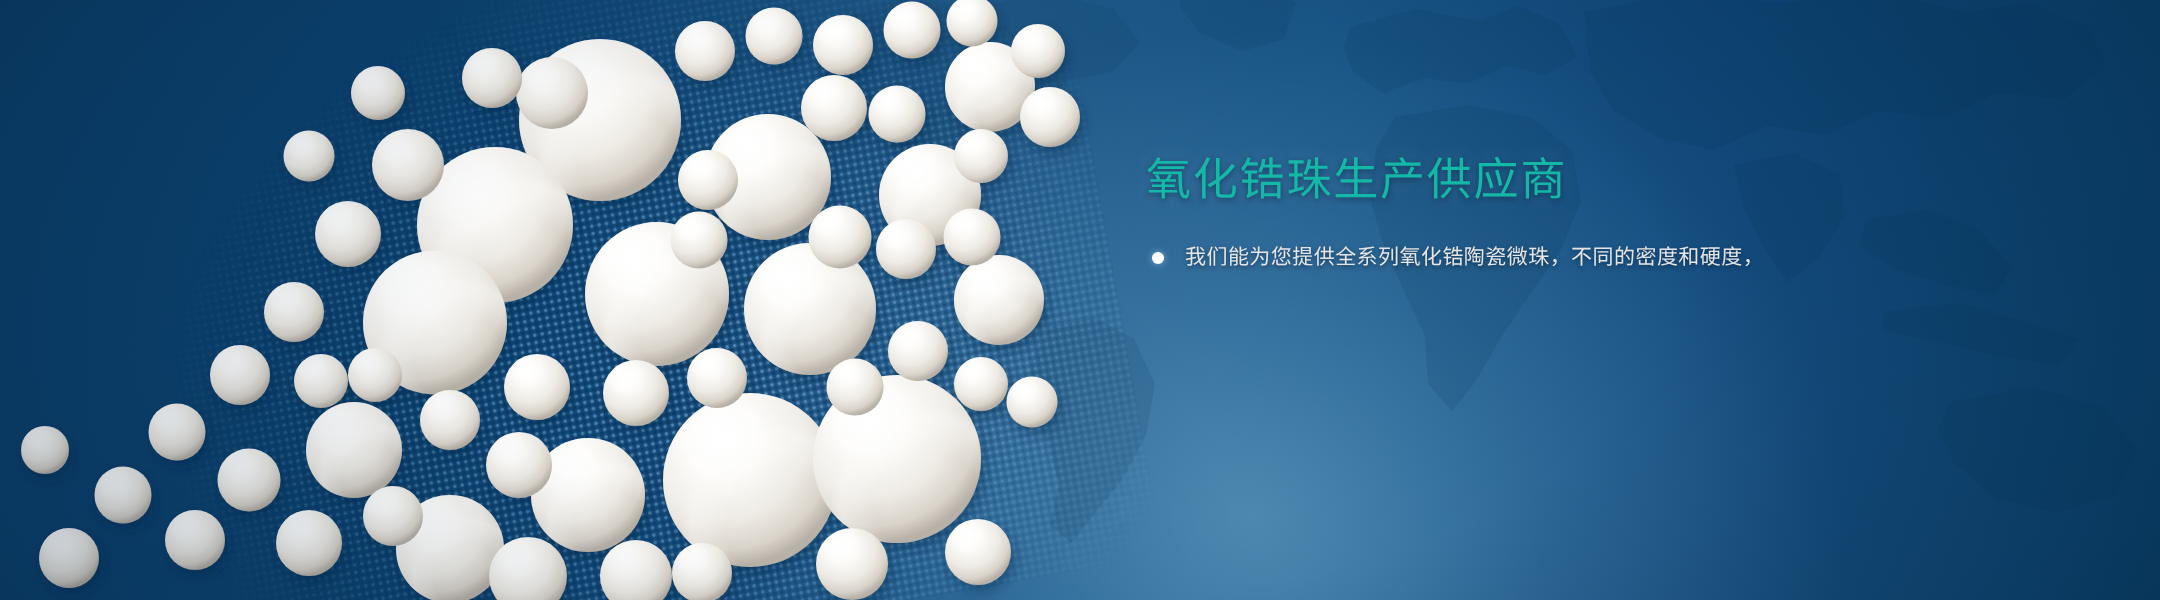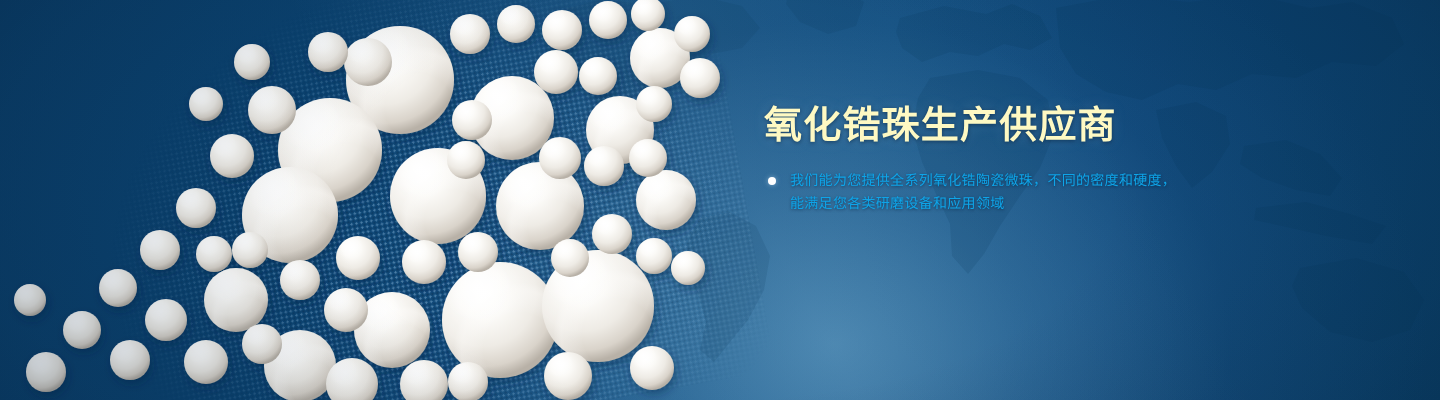--- a/index.html
+++ b/index.html
@@ -97,41 +97,41 @@
   
   .copy {
     position: absolute;
     left: 764px;
     top: 104px;
     width: 470px;
   }
 
   .headline {
     margin: 0 0 22px 0;
-    font-size: 38px;
-    font-weight: 700;
+    font-size: 30px;
+    font-weight: 400;
     line-height: 1.12;
     letter-spacing: 1.2px;
-    color: #fef9c3;
+    color: #14b8a6;
     text-shadow: 0 1px 4px rgba(0,22,45,0.55), 0 0 14px rgba(160,205,235,0.22);
     white-space: nowrap;
   }
 
   .bullets {
     list-style: none;
     margin: 0;
     padding: 0;
   }
   .bullet {
     position: relative;
     padding-left: 26px;
     margin-bottom: 7px;
     font-size: 14px;
     line-height: 23px;
-    color: #0ea5e9;
+    color: #e5e5e5;
     letter-spacing: 0.3px;
     text-shadow: 0 1px 3px rgba(0,20,42,0.55);
   }
   .bullet:last-child { margin-bottom: 0; }
 
   .dot {
     position: absolute;
     left: 4px;
     top: 8px;
     width: 8px;
@@ -396,18 +396,17 @@
 
   <div class="bg-vignette"></div>
 
   <div class="copy">
     <h1 class="headline">氧化锆珠生产供应商</h1>
 
     <ul class="bullets">
       <li class="bullet">
         <span class="dot"></span>
         <span class="bullet-line">我们能为您提供全系列氧化锆陶瓷微珠，不同的密度和硬度，</span>
-        <span class="bullet-line">能满足您各类研磨设备和应用领域</span>
       </li>
     </ul>
   </div>
 
 </div>
 
 </body></html>

